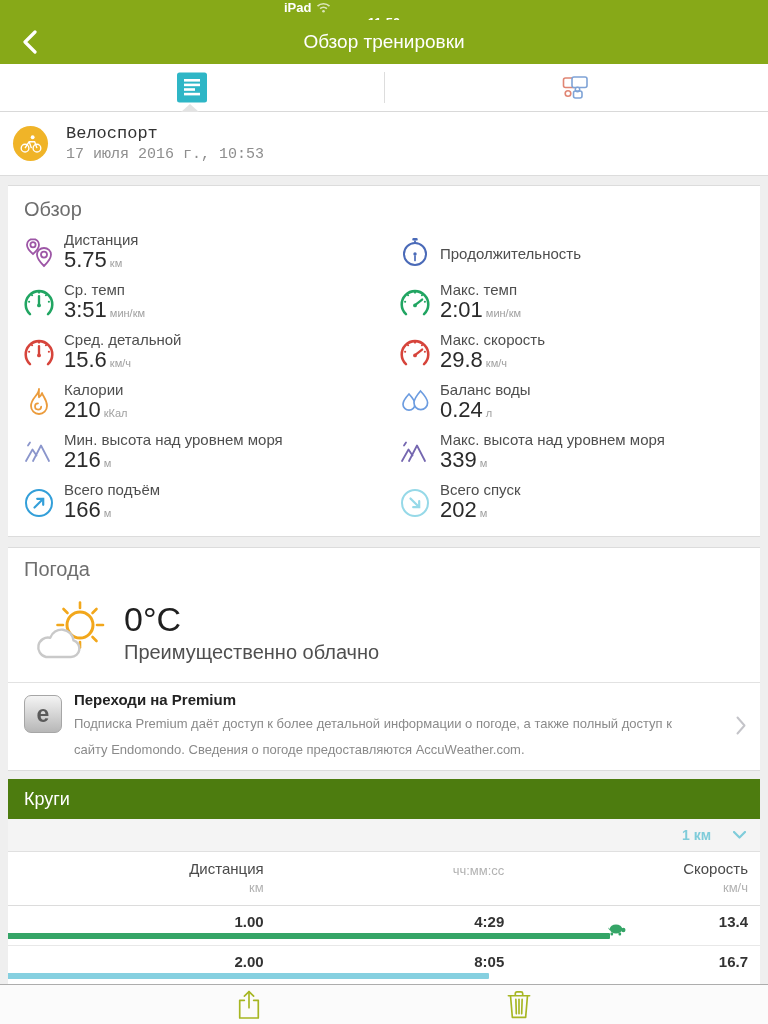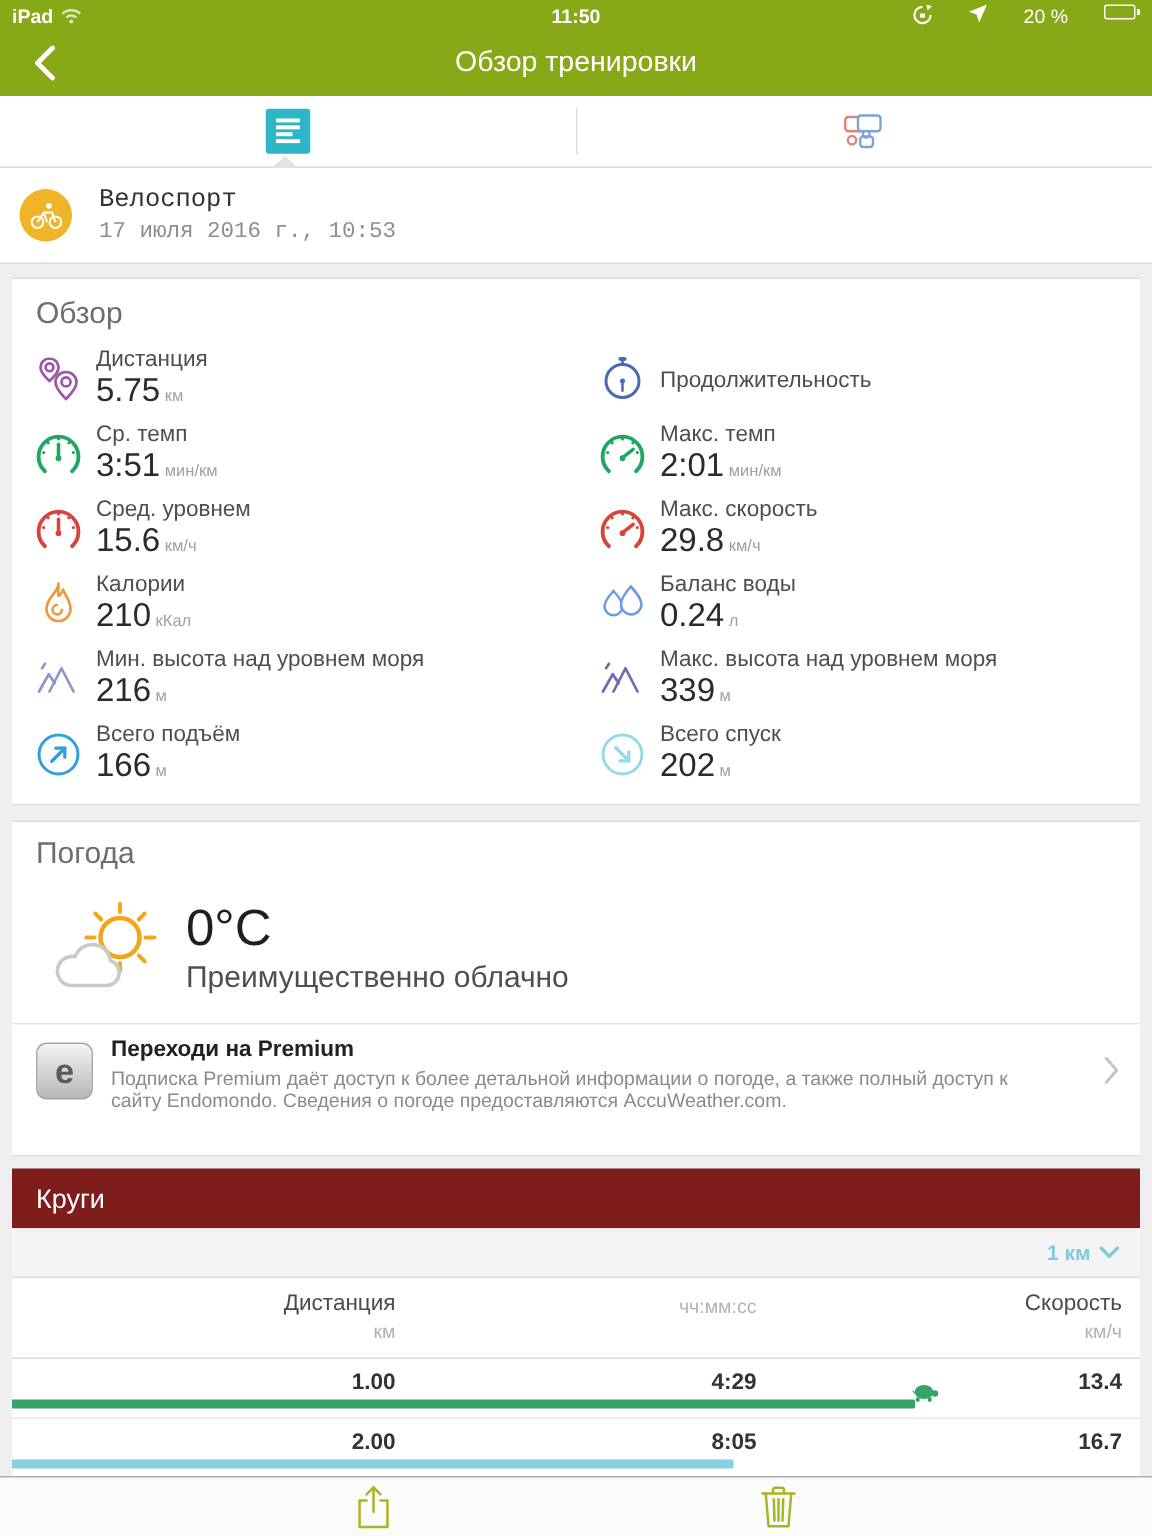--- a/index.html
+++ b/index.html
@@ -4,21 +4,21 @@
 <style>
   * { margin:0; padding:0; box-sizing:border-box; }
   html,body { width:768px; height:1024px; }
   body {
     font-family:"Liberation Sans","DejaVu Sans",sans-serif;
     background:#efefef; color:#2d2d2d; overflow:hidden; position:relative;
   }
   
   .statusbar {
     height:20px; background:#87a918; color:#fff;
-    display:flex; align-items:center; padding:0 8px; font-size:13px;
+    display:flex; align-items:center; padding:0 8px; font-size:13px;flex-direction:column;
   }
   .sb-left { display:flex; align-items:center; gap:5px; width:200px; font-weight:bold; }
   .sb-time { flex:1; text-align:center; font-weight:bold; font-size:13px; }
   .sb-right { width:200px; display:flex; align-items:flex-start; justify-content:flex-end; gap:24px; }
   .battery { display:flex; align-items:center; }
   .batt-body { width:21px; height:10px; border:1px solid #fff; border-radius:2px; padding:1px; }
   .batt-fill { width:4px; height:100%; background:#fff; }
   .batt-nub { width:2px; height:4px; background:#fff; border-radius:0 1px 1px 0; margin-left:1px; }
   
   .navbar {
@@ -70,29 +70,29 @@
   .sep { height:1px; background:#e2e2e2; margin-top:8px; }
   .premium-row { display:flex; padding:8px 10px 0 16px; cursor:pointer; align-items:flex-start; }
   .premium-icon {
     width:38px; height:38px; border-radius:7px; flex:0 0 auto; margin-top:4px;
     background:linear-gradient(#f4f4f4,#b7b7b7); border:1px solid #a6a6a6;
     display:flex; align-items:center; justify-content:center;
     font-weight:bold; font-size:23px; color:#5a5a5a;
   }
   .premium-text { margin-left:12px; flex:1; }
   .premium-title { font-size:15px; font-weight:bold; color:#222; }
-  .premium-desc { font-size:13px; color:#8a8a8a; line-height:15px; margin-top:3px; max-width:630px; }
+  .premium-desc { font-size:13px; color:#8a8a8a; line-height:26px; margin-top:3px; max-width:630px; }
   .premium-chevron { align-self:center; margin-left:4px; padding:4px; }
   
-  .laps-header { height:40px; background:#7f1d1d; margin:0 8px; display:flex; align-items:center; }
+  .laps-header { height:40px; background:#4d7c0f; margin:0 8px; display:flex; align-items:center; }
   .laps-header span { color:#fff; font-size:18px; padding-left:16px; }
   .laps-card { margin:0 8px; background:#fff; border-bottom:none; }
   .laps-filter { height:33px; background:#f4f4f4; border-bottom:1px solid #e0e0e0;
     display:flex; align-items:center; justify-content:flex-end; padding-right:14px; cursor:pointer; }
-  .laps-filter .flabel { color:#7fccda; font-size:14px; font-weight:bold; margin-right:6px; }
+  .laps-filter .flabel { color:#7fccda; font-size:14px; font-weight:bold; margin-right:22px; }
   .lap-thead { height:54px; display:flex; border-bottom:1px solid #dcdcdc; padding-top:8px; }
   .th { text-align:right; }
   .th .tl { font-size:15px; color:#4a4a4a; }
   .th .tu { font-size:13px; color:#b2b2b2; margin-top:3px; }
   .colA { flex:0 0 34%; } .colB { flex:0 0 32%; } .colC { flex:1; padding-right:12px; }
   .lap-row { height:40px; position:relative; border-bottom:1px solid #e8e8e8; }
   .lap-cells { display:flex; padding-top:7px; font-size:15px; color:#333;font-weight:bold; }
   .lap-cells div { text-align:right; }
   .lap-bar { position:absolute; left:0; bottom:6px; height:6px; border-radius:0 1px 1px 0; }
   .turtle { position:absolute; right:-16px; bottom:-1px; }
@@ -285,21 +285,21 @@
             <circle cx="22.5" cy="8.7" r="1" fill="currentColor"></circle>
             <circle cx="6.7" cy="14.8" r="1" fill="currentColor"></circle>
             <circle cx="25.3" cy="14.8" r="1" fill="currentColor"></circle>
             <g>
               <line x1="16" y1="18" x2="16" y2="9.5" stroke="currentColor" stroke-width="2.2" stroke-linecap="round"></line>
             </g>
             <circle cx="16" cy="18.3" r="1.8" fill="currentColor"></circle>
           </svg>
       </span>
       <div class="mtext">
-          <div class="mlabel">Сред. уровнем</div>
+          <div class="mlabel">Сред. детальной</div>
         <div class="mvalue"><span>15.6</span><span class="munit">км/ч</span></div>
         </div>
     </div>
 
     <div class="metric">
       <span class="micon c-red">
         <svg width="34" height="34" viewBox="0 0 32 32">
             <path d="M7.5,26.5 A12.5,12.5 0 1 1 24.5,26.5" fill="none" stroke="currentColor" stroke-width="2.4" stroke-linecap="round"></path>
             <circle cx="16" cy="6.2" r="1" fill="currentColor"></circle>
             <circle cx="9.5" cy="8.7" r="1" fill="currentColor"></circle>

